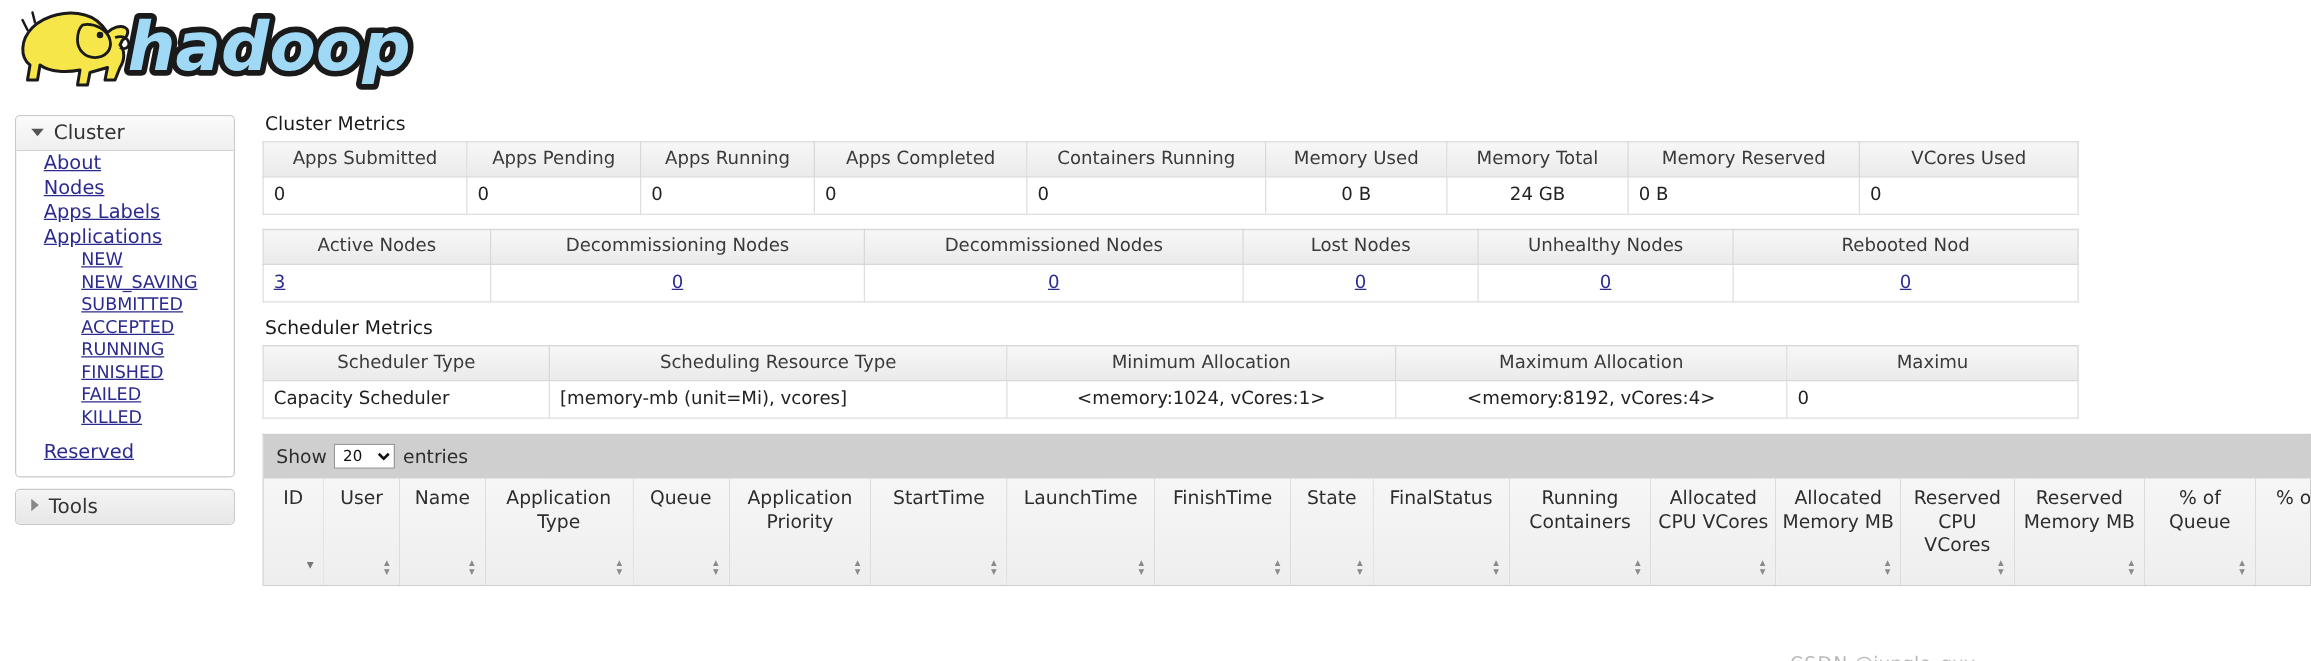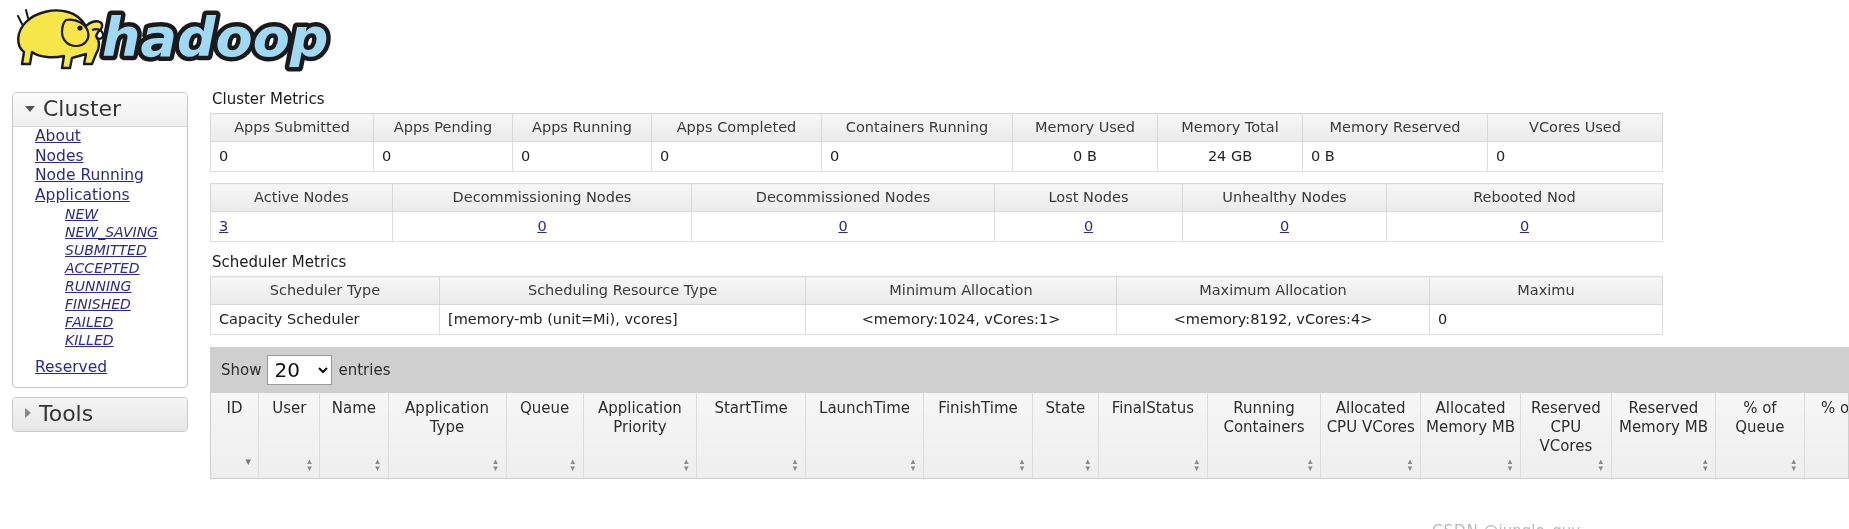--- a/index.html
+++ b/index.html
@@ -52,21 +52,21 @@
     border: 1px solid #c9c9c9;
     border-radius: 4px;
     background: #fff;
     margin-bottom: 9px;
   }
   .nav-head {
     background: linear-gradient(to bottom, #fbfbfb, #efefef);
     border-bottom: 1px solid #d4d4d4;
     border-radius: 3px 3px 0 0;
     padding: 3px 6px 5px 6px;
-    font-size: 22px;
+    font-size: 16px;
     color: #333;
     font-family: "DejaVu Sans", sans-serif;
     display: flex;
     align-items: center;
     gap: 8px;
     text-align: center;
   }
   .nav-head.collapsed {
     background: linear-gradient(to bottom, #f4f4f4, #e7e7e7);
     border-bottom: none;
@@ -97,21 +97,20 @@
     font-size: 15.5px;
     line-height: 19.5px;
     padding-left: 22px;
     white-space: nowrap;
     font-family: "DejaVu Sans", sans-serif;
   }
   .nav-link.sub {
     padding-left: 52px;
     font-size: 14px;
     line-height: 18px;
-    font-style: italic;
   }
   .nav-gap { height: 9px; }
 
   
   #main {
     position: absolute;
     left: 210px; top: 90px;
     width: 1639px;
   }
   .sect-title {
@@ -169,21 +168,21 @@
     background: #cfcfcf;
     padding: 7px 10px 8px 10px;
     font-size: 15px;
     color: #2e2e2e;
     display: flex;
     align-items: center;
     gap: 6px;
     font-family: "DejaVu Sans", sans-serif;
   }
   #entries-select {
-    font-size: 20px;
+    font-size: 12px;
     font-family: "DejaVu Sans", sans-serif;
     padding: 1px 2px;
     border: 1px solid #9a9a9a;
     background: #fff;
     color: #111;
   }
   #apps-table {
     border-collapse: collapse;
     table-layout: fixed;
     width: 1680px;
@@ -264,21 +263,21 @@
 <div id="sidebar">
 
   <div class="nav-panel">
     <div class="nav-head">
       <span class="tri tri-down"></span>
       <span>Cluster</span>
     </div>
     <div class="nav-body">
       <a class="nav-link">About</a>
       <a class="nav-link">Nodes</a>
-      <a class="nav-link">Node Running</a>
+      <a class="nav-link">Apps Labels</a>
       <a class="nav-link">Applications</a>
 
       <a class="nav-link sub">NEW</a>
       <a class="nav-link sub">NEW_SAVING</a>
       <a class="nav-link sub">SUBMITTED</a>
       <a class="nav-link sub">ACCEPTED</a>
       <a class="nav-link sub">RUNNING</a>
       <a class="nav-link sub">FINISHED</a>
       <a class="nav-link sub">FAILED</a>
       <a class="nav-link sub">KILLED</a>

